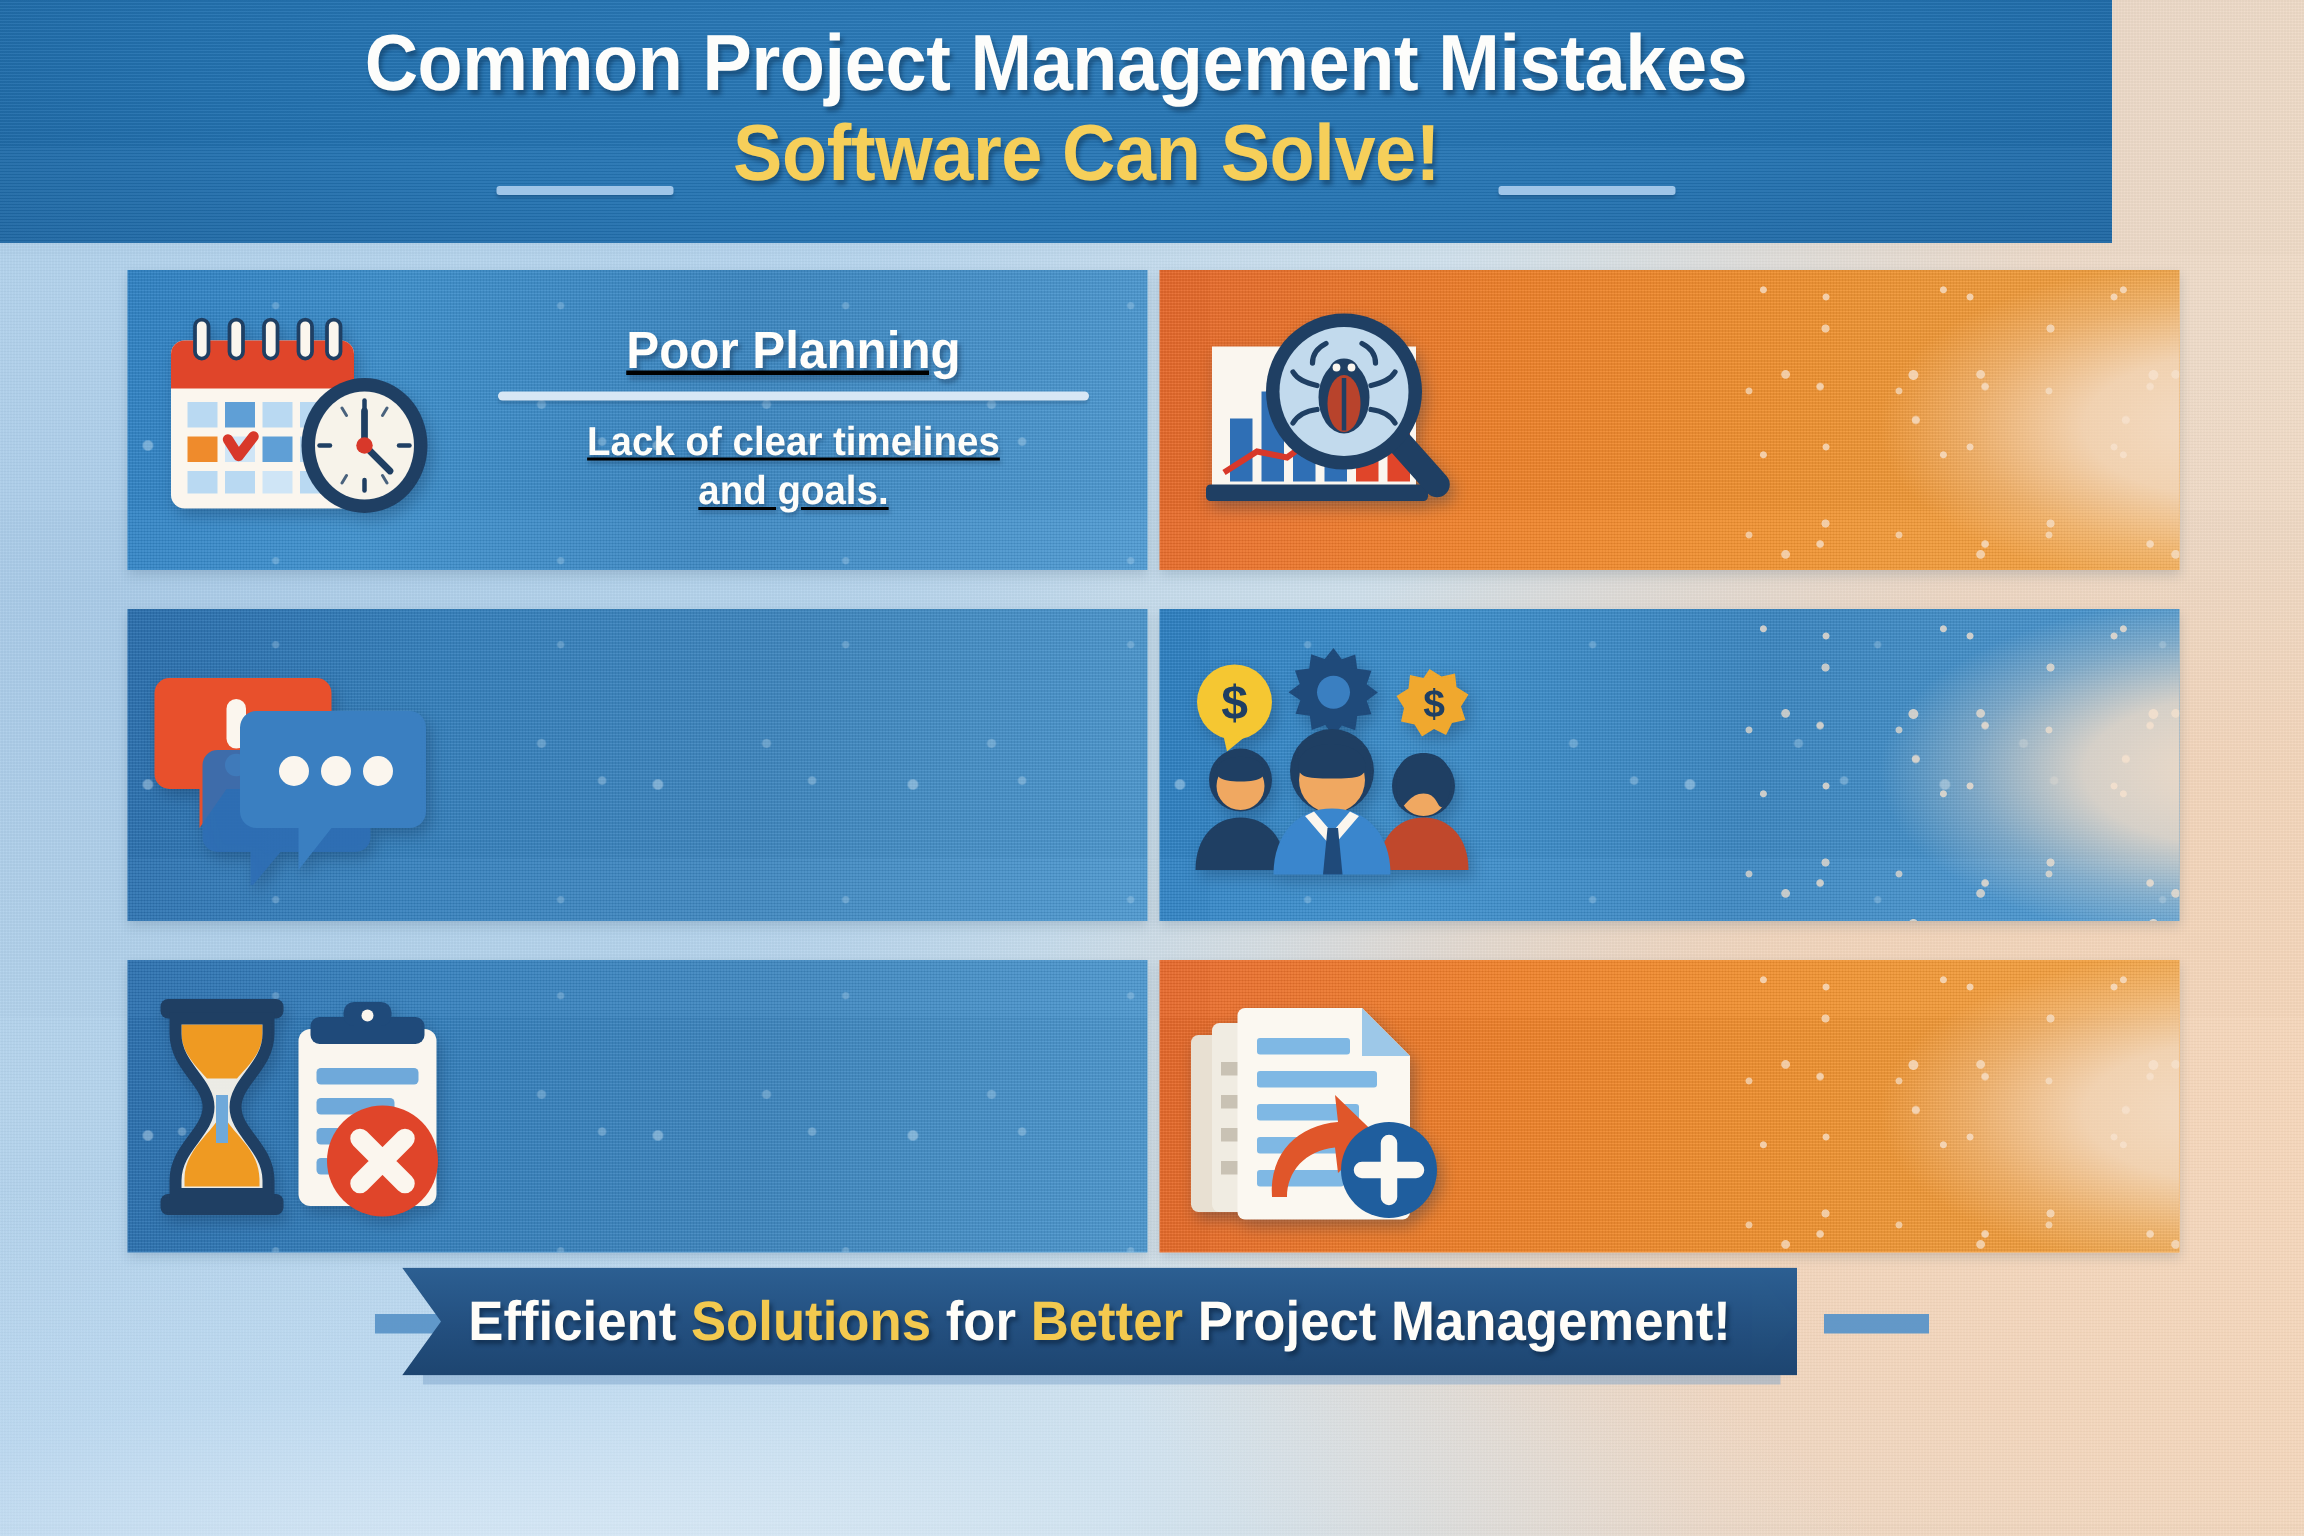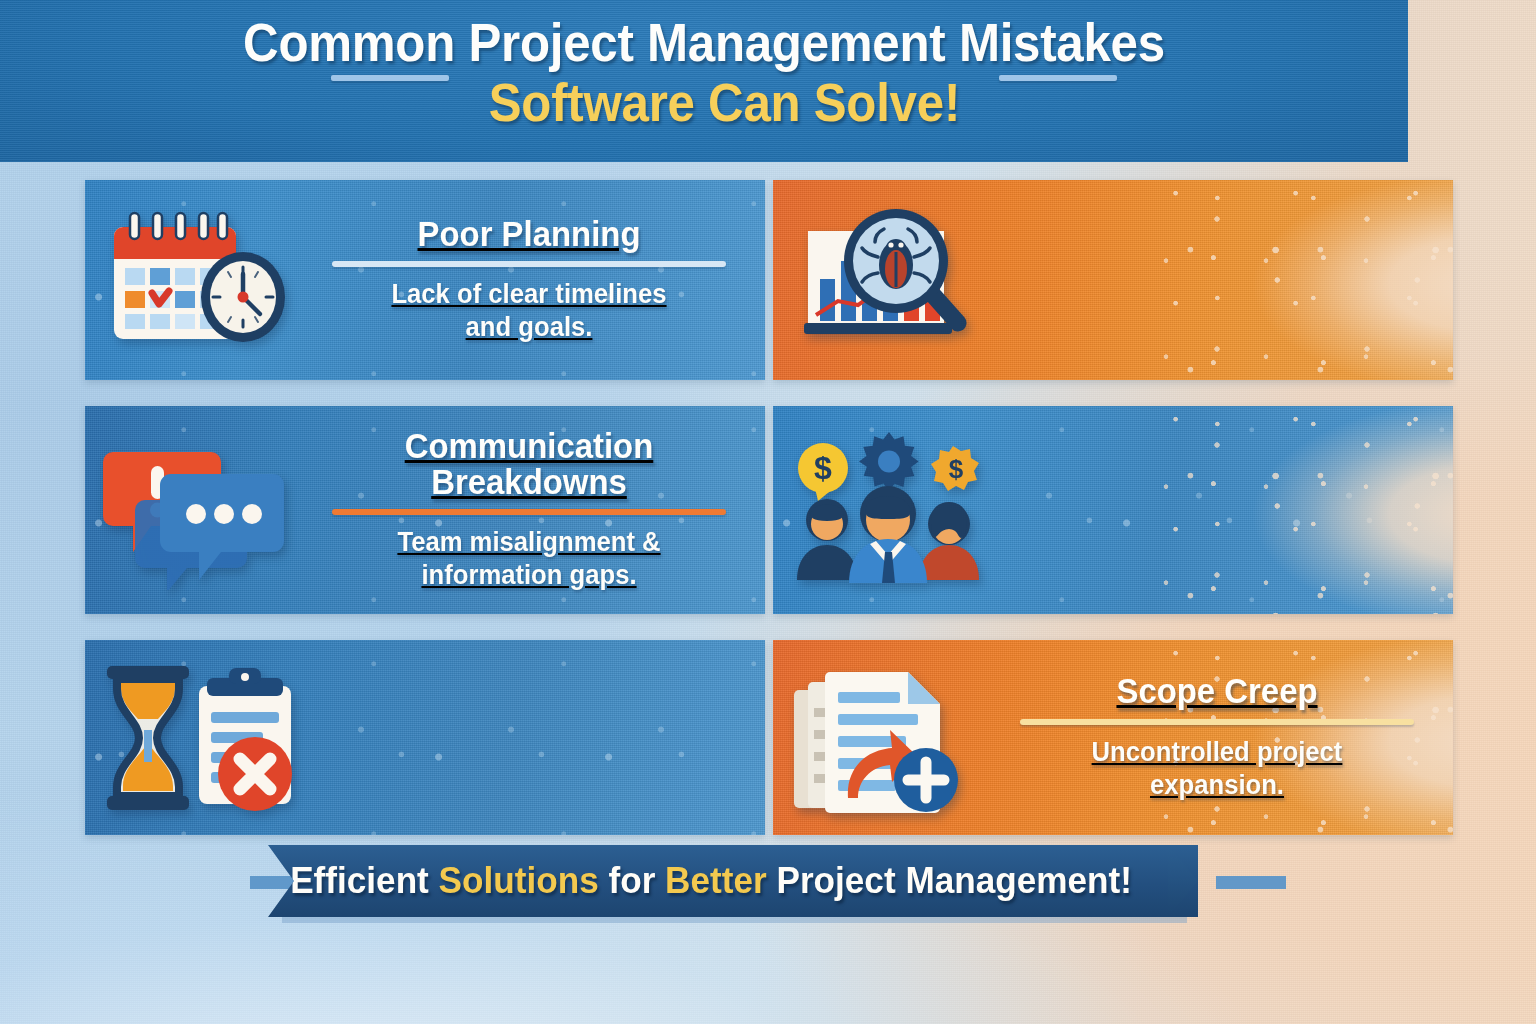--- a/index.html
+++ b/index.html
@@ -46,21 +46,21 @@
   .title-main{
     margin-top:16px;
     font-size:53px; line-height:1.03; font-weight:700; letter-spacing:-0.3px;
     color:#fdfdfb;
     font-family:"Liberation Sans Narrow","Liberation Sans",sans-serif;
     transform:scaleX(0.93); transform-origin:center;
     text-shadow:2px 3px 3px rgba(10,45,80,0.48);
     white-space:nowrap;
   }
   .subline{
-    display:flex; align-items:flex-start; justify-content:center; gap:22px; margin-top:4px;padding-left:40px;
+    display:flex; align-items:flex-end; justify-content:center; gap:22px; margin-top:4px;padding-left:40px;
   }
   .dash{ width:118px; height:6px; background:#9fc5e8; border-radius:2px; box-shadow:0 2px 2px rgba(10,45,80,0.25); }
   .title-sub{
     font-size:53px; line-height:1.05; font-weight:700; letter-spacing:-0.3px;
     color:#f6cf5a;
     font-family:"Liberation Sans Narrow","Liberation Sans",sans-serif;
     transform:scaleX(0.93);
     text-shadow:2px 3px 3px rgba(10,45,80,0.48);
     white-space:nowrap;
   }
@@ -147,21 +147,21 @@
 
   
   .ribbon-zone{ position:absolute; left:0; top:840px; width:1536px; height:86px; }
   .tail{ position:absolute; top:36px; height:13px; background:#5b95c8; opacity:0.95; }
   .tail.l{ left:250px; width:70px; }
   .tail.r{ right:250px; width:70px; }
   .ribbon{
     position:absolute; left:268px; top:5px; width:930px; height:72px;
     background:linear-gradient(180deg,#2c5f92 0%, #234f7f 55%, #1d4570 100%);
     clip-path:polygon(0 0, 100% 0, 100% 100%, 0 100%, 26px 50%);
-    display:flex; align-items:center; 
+    display:flex; align-items:center; justify-content:center;
     box-shadow:0 5px 9px rgba(30,60,95,0.3);
   }
   .ribbon-mask-r{
     position:absolute; right:338px; top:5px; width:30px; height:72px; z-index:3;
     background:linear-gradient(180deg,#2c5f92,#1d4570);
     clip-path:polygon(0 0, 100% 50%, 0 100%);
   }
   .ribbon-under{
     position:absolute; left:282px; top:74px; width:905px; height:9px;
     background:rgba(120,160,200,0.45);
@@ -310,27 +310,20 @@
         <g>
           <path d="M76 44h102a11 11 0 0111 11v56a11 11 0 01-11 11h-52l-22 28v-28H76a11 11 0 01-11-11V55a11 11 0 0111-11z" fill="#3a7fc1"></path>
           <g fill="#fbf6ee">
             <circle cx="101" cy="84" r="10"></circle>
             <circle cx="129" cy="84" r="10"></circle>
             <circle cx="157" cy="84" r="10"></circle>
           </g>
         </g>
       </svg>
     </div>
-    <div class="txt">
-      <div class="c-title">Communication
-Breakdowns</div>
-      <div class="c-rule" style="background: rgb(239, 122, 51);"></div>
-      <div class="c-desc">Team misalignment &amp;
-information gaps.</div>
-    </div>
   </div>
 
   <div class="card blue fade">
     <span class="wash"></span>
     <span class="speck"></span>
     <div class="icon-wrap">
       <svg width="215" height="165" viewBox="0 0 215 165">
         <g fill="#1f4a7a" transform="translate(78,4)">
           <path d="M30 0l5.5 7.5 9-3.2 1.3 9.5 9.5 1.3-3.2 9 7.5 5.5-7.5 5.5 3.2 9-9.5 1.3-1.3 9.5-9-3.2L30 59l-5.5-7.6-9 3.2-1.3-9.5-9.5-1.3 3.2-9L0 29.5l7.5-5.5-3.2-9 9.5-1.3L15.1 4.2l9 3.2z"></path>
           <circle cx="30" cy="29.5" r="11" fill="#3a7fc1"></circle>
@@ -422,26 +415,20 @@
           <rect x="52" y="100" width="74" height="11" rx="2"></rect>
           <rect x="52" y="122" width="58" height="11" rx="2"></rect>
         </g>
         <path d="M62 140c-2-30 18-48 44-50l-2-18 28 27-26 25-2-17c-20 2-32 16-32 33z" fill="#e0562a"></path>
         <g>
           <circle cx="140" cy="122" r="32" fill="#1f5e9e"></circle>
           <path d="M140 104v36M122 122h36" stroke="#fbf8f1" stroke-width="11" stroke-linecap="round"></path>
         </g>
       </svg>
     </div>
-    <div class="txt">
-      <div class="c-title">Scope Creep</div>
-      <div class="c-rule" style="background: rgb(248, 224, 160);"></div>
-      <div class="c-desc">Uncontrolled project
-expansion.</div>
-    </div>
   </div>
 
 </div>
 
 <div class="ribbon-zone">
   <div class="tail l"></div>
   <div class="tail r"></div>
   <div class="ribbon-under"></div>
   <div class="ribbon">
     <span class="ribbon-txt"><span>Efficient </span><span class="hl">Solutions</span><span> for </span><span class="hl">Better</span><span> Project Management!</span></span>

